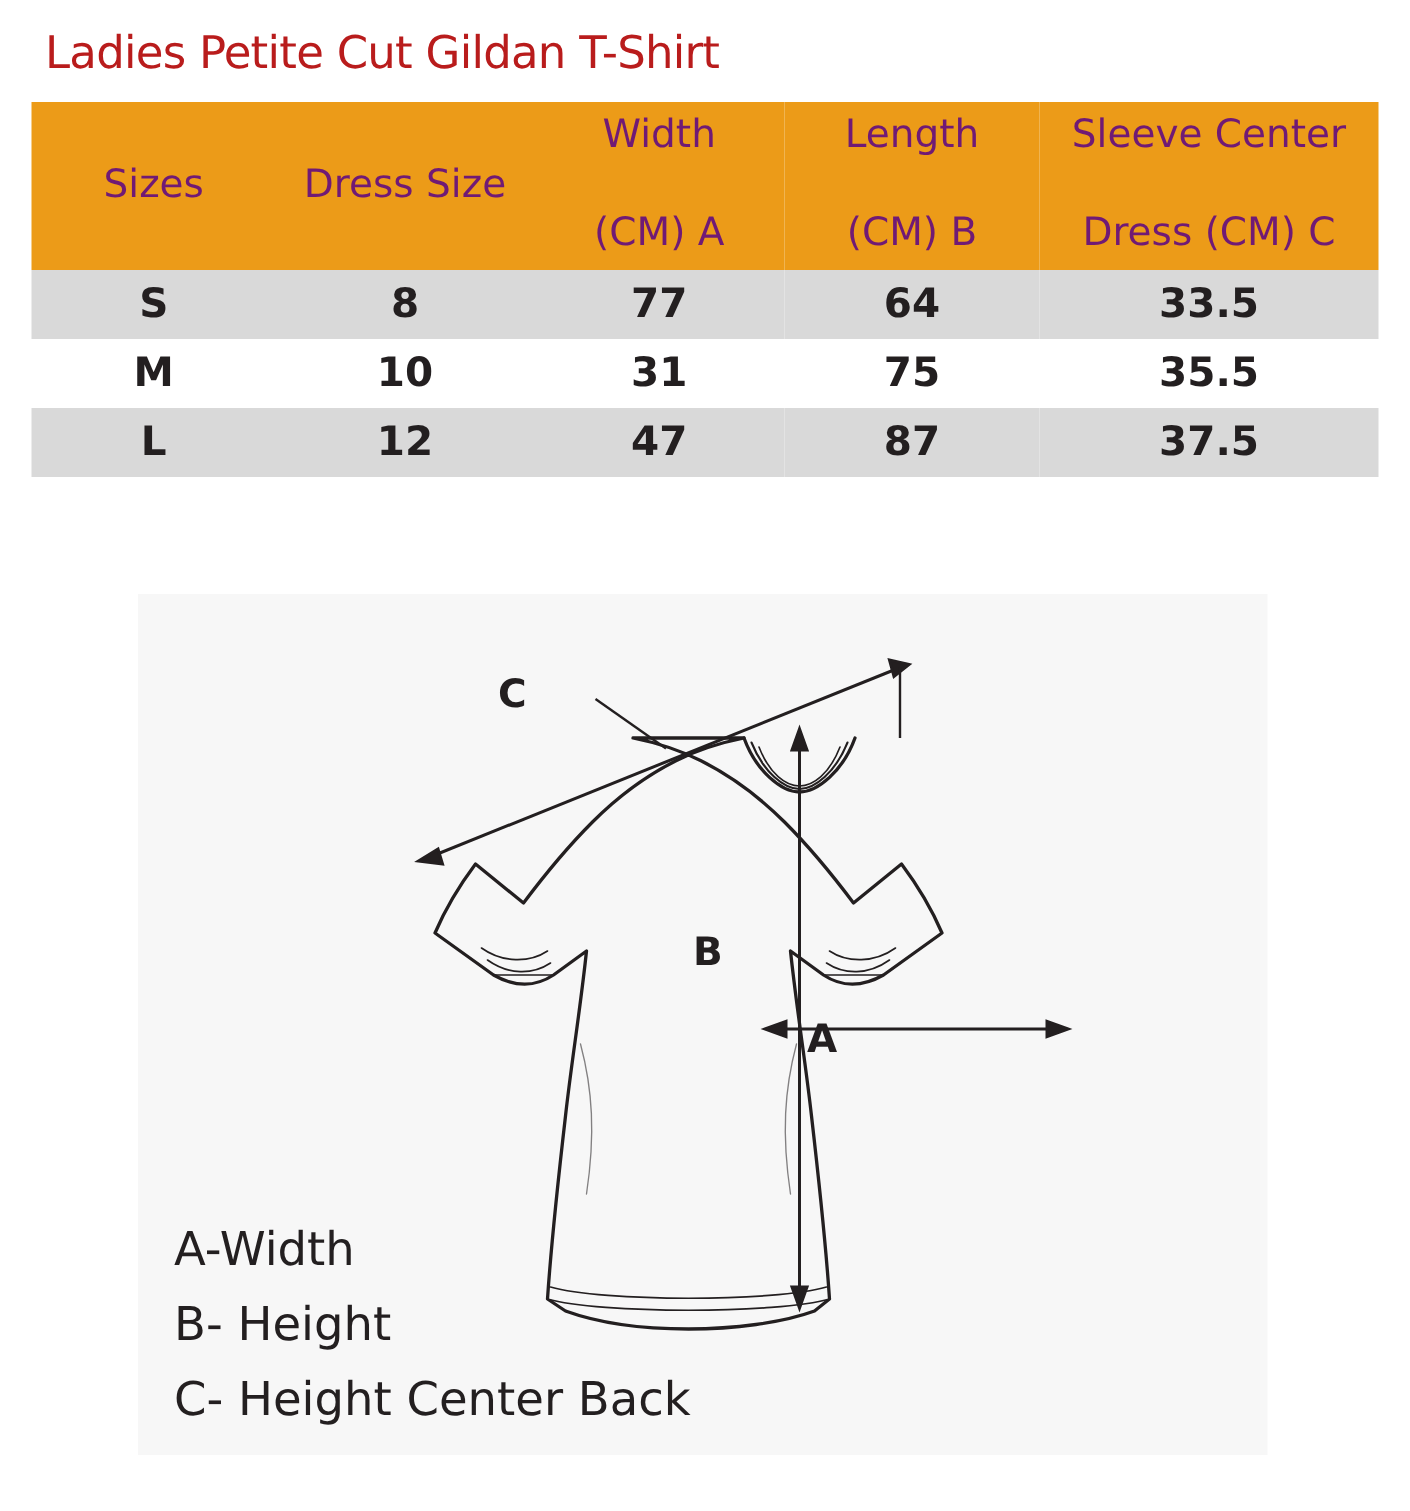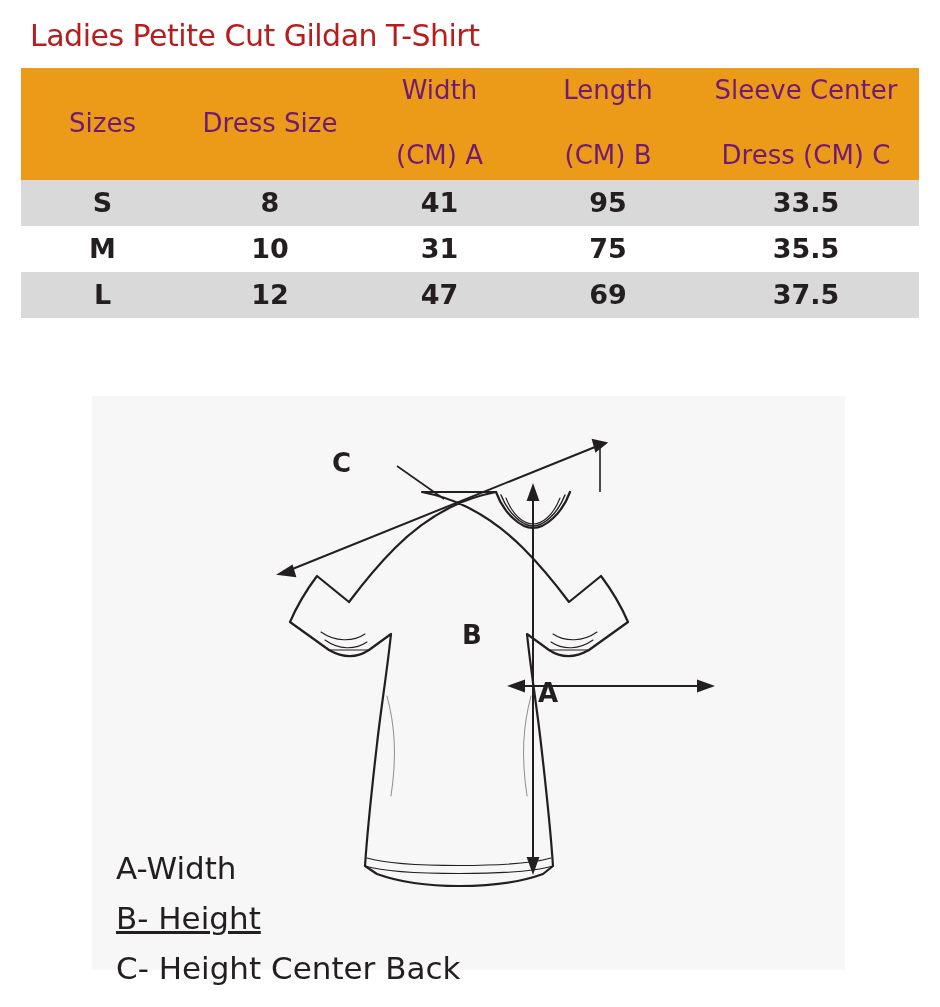--- a/index.html
+++ b/index.html
@@ -80,21 +80,21 @@
   }
   .legend {
     position: absolute;
     left: 20px;
     top: 404px;
     font-size: 31px;
     line-height: 50px;
     color: #231f20;
     font-family: "DejaVu Sans", sans-serif;
   }
-  .legend div { white-space: nowrap; margin-top: 35px; }
+  .legend div { white-space: nowrap; }
 
   .shirt-svg {
     position: absolute;
     left: 0;
     top: 0;
   }
   .lbl {
     position: absolute;
     font-size: 26px;
     font-weight: bold;
@@ -137,36 +137,36 @@
       <th>
         <span>Sleeve Center</span>
         <span class="sub">Dress (CM) C</span>
       </th>
     </tr>
   </thead>
   <tbody>
     <tr class="odd">
       <td>S</td>
       <td>8</td>
-      <td>41</td>
-      <td>95</td>
+      <td>77</td>
+      <td>64</td>
       <td>33.5</td>
     </tr>
     <tr class="even">
       <td>M</td>
       <td>10</td>
       <td>31</td>
       <td>75</td>
       <td>35.5</td>
     </tr>
     <tr class="odd">
       <td>L</td>
       <td>12</td>
       <td>47</td>
-      <td>69</td>
+      <td>87</td>
       <td>37.5</td>
     </tr>
   </tbody>
 </table>
 
 <div class="diagram-box">
 
   <svg class="shirt-svg" width="753" height="574" viewBox="0 0 753 574">
     <g fill="none" stroke="#231f20" stroke-width="2.2" stroke-linejoin="round" stroke-linecap="round">
 
@@ -235,15 +235,15 @@
     </g>
   </svg>
 
   <span class="lbl lbl-a">A</span>
   <span class="lbl lbl-b">B</span>
   <span class="lbl lbl-c">C</span>
 </div>
 
 <div class="legend">
   <div style="position:absolute; left:96px; top:404px;">A-Width</div>
-  <div style="position:absolute; left:96px; top:454px;text-decoration:underline;">B- Height</div>
+  <div style="position:absolute; left:96px; top:454px;">B- Height</div>
   <div style="position:absolute; left:96px; top:504px;">C- Height Center Back</div>
 </div>
 
 </body></html>

